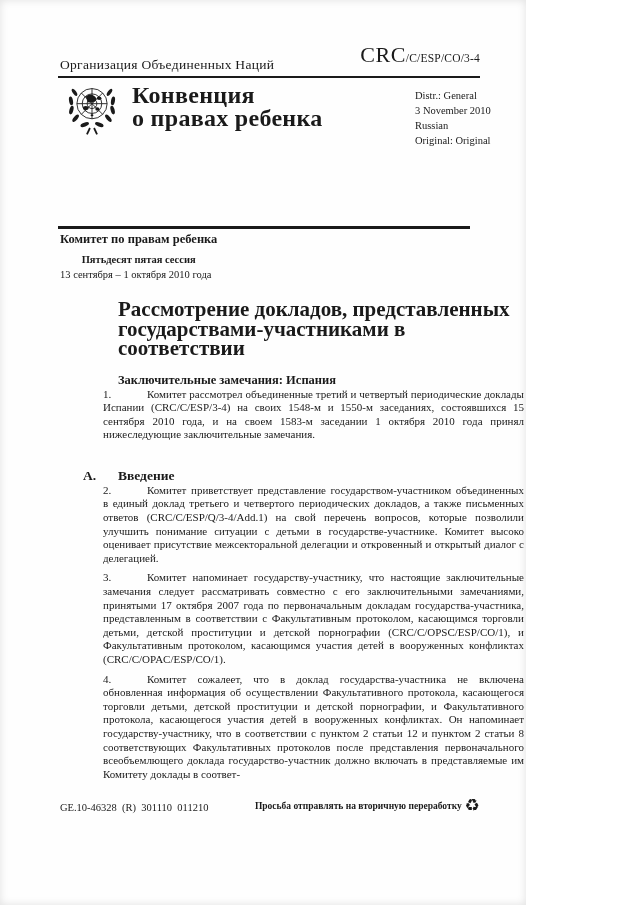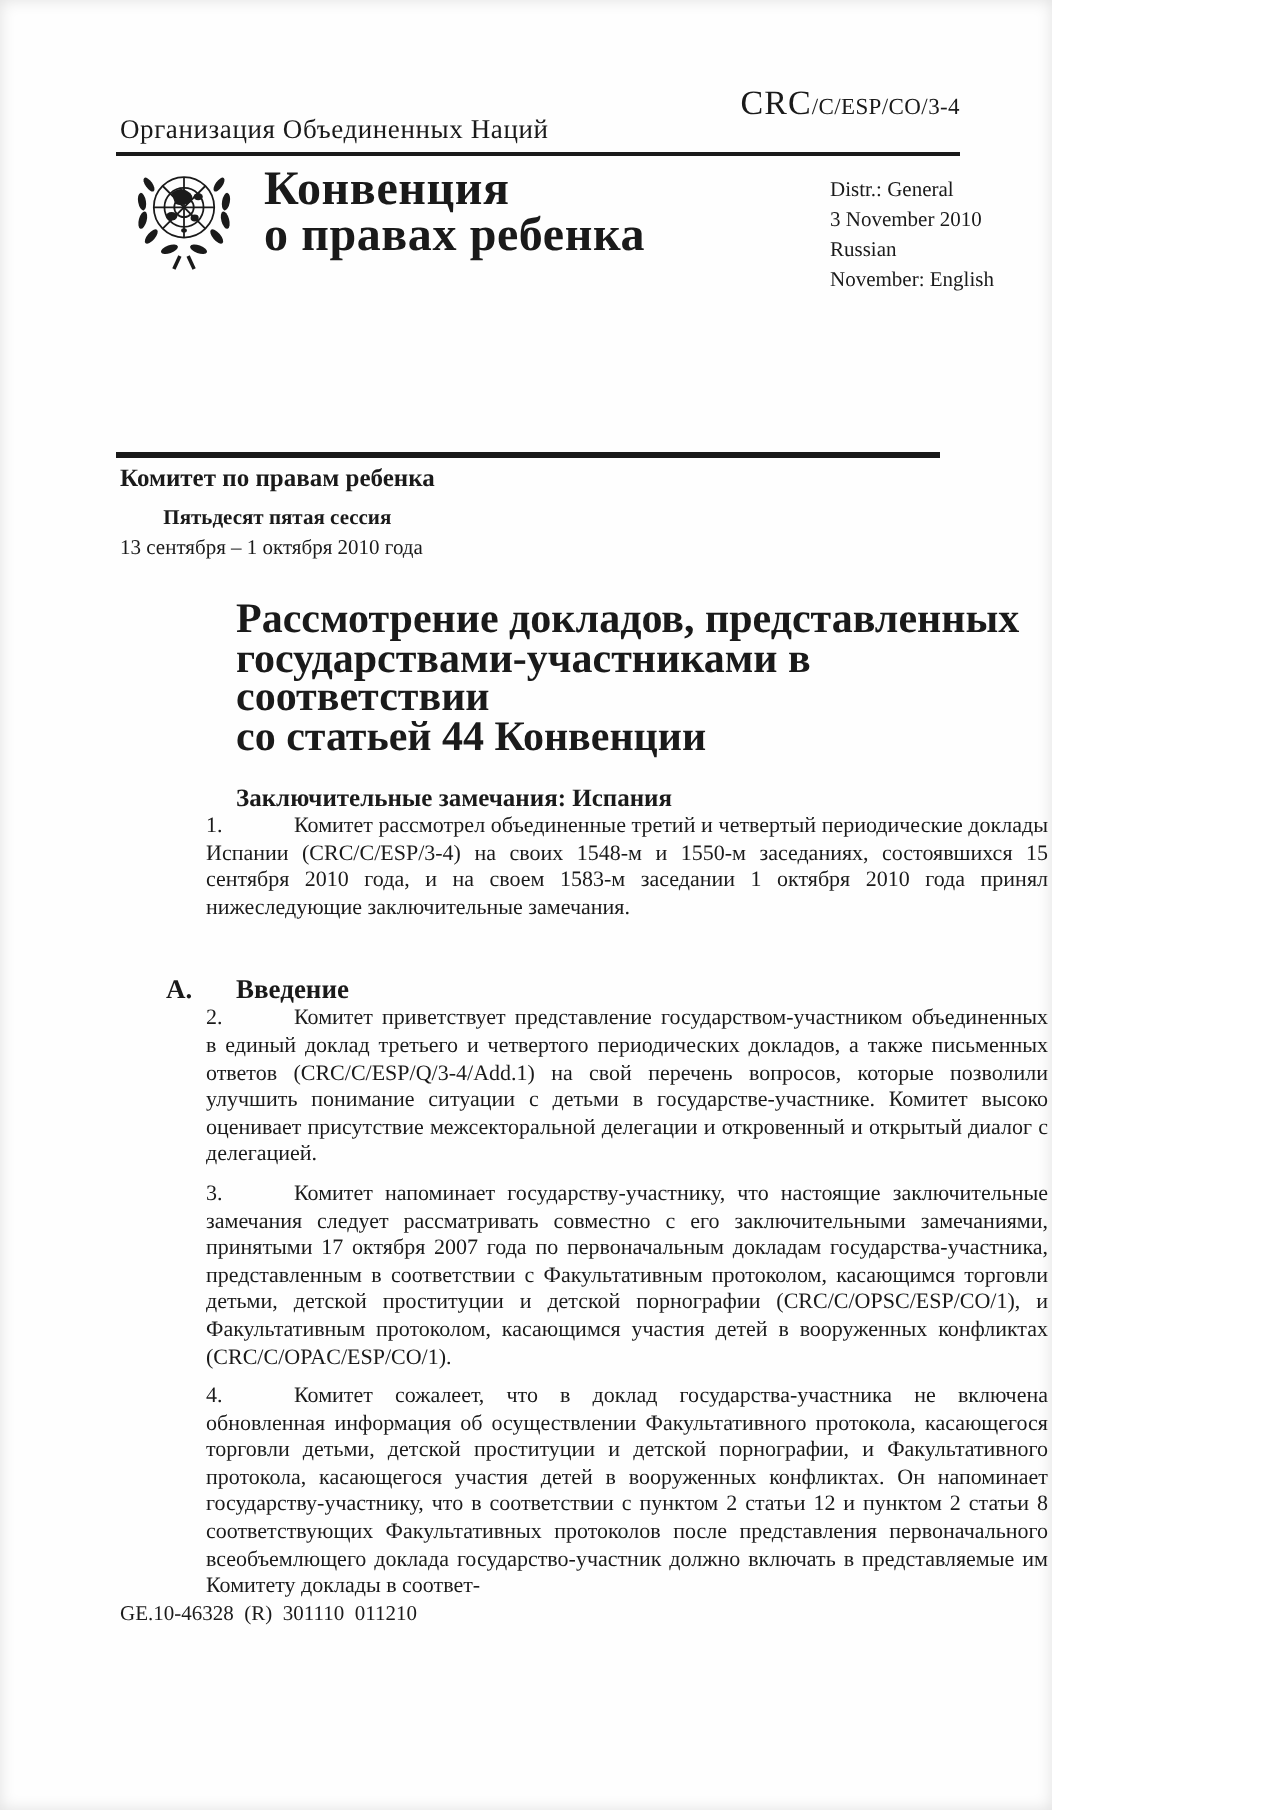--- a/index.html
+++ b/index.html
@@ -8,21 +8,21 @@
     position:relative;
     width:526px; height:905px;
     background:#fefefe;
     color:#1a1a1a;
     font-family:"Liberation Serif","DejaVu Serif",serif;
     overflow:hidden;
     box-shadow:inset 0 0 8px rgba(0,0,0,0.12);
   }
   .org-name { position:absolute; left:60px; top:57px; font-size:13.5px; letter-spacing:0.3px; }
   .doc-symbol { position:absolute; right:46px; top:42px; display:flex; align-items:baseline; }
-  .sym-main { font-size:17px; letter-spacing:0.5px; }
+  .sym-main { font-size:22px; letter-spacing:0.5px; }
   .sym-rest { font-size:11.5px; letter-spacing:0.2px; }
   .rule { position:absolute; background:#1a1a1a; }
   .rule.thin  { left:58px; right:46px; top:76px; height:1.5px; }
   .rule.thick { left:58px; right:56px; top:226px; height:2.5px; }
   .emblem { position:absolute; left:60px; top:78px; width:64px; height:62px; }
   .mast-title { position:absolute; left:132px; top:84px; font-size:24px; font-weight:bold; line-height:23px; letter-spacing:0.3px; }
   .distr { position:absolute; left:415px; top:88px; font-size:10.5px; line-height:15px; }
   .committee { position:absolute; left:60px; top:231px; }
   .committee .c1 { font-size:12.5px; font-weight:bold; line-height:16px; }
   .committee .c2 { font-size:10.5px; font-weight:bold; line-height:15px; margin-top:5px;text-align:center; }
@@ -91,49 +91,52 @@
 
   <div class="mast-title">
     <div>Конвенция</div>
     <div>о правах ребенка</div>
   </div>
 
   <div class="distr">
     <div>Distr.: General</div>
     <div>3 November 2010</div>
     <div>Russian</div>
-    <div>November: English</div>
+    <div>Original: Original</div>
   </div>
 
   <div class="rule thick"></div>
 
   <div class="committee">
     <div class="c1">Комитет по правам ребенка</div>
     <div class="c2">Пятьдесят пятая сессия</div>
     <div class="c3">13 сентября – 1 октября 2010 года</div>
   </div>
 
   <div class="content">
     <div class="doc-title">
       <div>Рассмотрение докладов, представленных</div>
       <div>государствами-участниками в соответствии</div>
-      <div>со статьей 44 Конвенции</div>
     </div>
 
     <div class="subtitle">Заключительные замечания: Испания</div>
 
     <p class="para"><span class="pnum">1.</span><span>Комитет рассмотрел объединенные третий и четвертый периодические доклады Испании (CRC/C/ESP/3-4) на своих 1548-м и 1550-м заседаниях, состоявшихся 15 сентября 2010 года, и на своем 1583-м заседании 1 октября 2010 года принял нижеследующие заключительные замечания.</span></p>
 
     <div class="section-head">
       <span class="letter">A.</span><span>Введение</span>
     </div>
 
     <p class="para"><span class="pnum">2.</span><span>Комитет приветствует представление государством-участником объединенных в единый доклад третьего и четвертого периодических докладов, а также письменных ответов (CRC/C/ESP/Q/3-4/Add.1) на свой перечень вопросов, которые позволили улучшить понимание ситуации с детьми в государстве-участнике. Комитет высоко оценивает присутствие межсекторальной делегации и откровенный и открытый диалог с делегацией.</span></p>
 
     <p class="para tight"><span class="pnum">3.</span><span>Комитет напоминает государству-участнику, что настоящие заключительные замечания следует рассматривать совместно с его заключительными замечаниями, принятыми 17 октября 2007 года по первоначальным докладам государства-участника, представленным в соответствии с Факультативным протоколом, касающимся торговли детьми, детской проституции и детской порнографии (CRC/C/OPSC/ESP/CO/1), и Факультативным протоколом, касающимся участия детей в вооруженных конфликтах (CRC/C/OPAC/ESP/CO/1).</span></p>
 
     <p class="para tight"><span class="pnum">4.</span><span>Комитет сожалеет, что в доклад государства-участника не включена обновленная информация об осуществлении Факультативного протокола, касающегося торговли детьми, детской проституции и детской порнографии, и Факультативного протокола, касающегося участия детей в вооруженных конфликтах. Он напоминает государству-участнику, что в соответствии с пунктом 2 статьи 12 и пунктом 2 статьи 8 соответствующих Факультативных протоколов после представления первоначального всеобъемлющего доклада государство-участник должно включать в представляемые им Комитету доклады в соответ-</span></p>
   </div>
 
   <div class="footer-left">GE.10-46328  (R)  301110  011210</div>
 
+  <div class="footer-right">
+    <span class="txt">Просьба отправлять на вторичную переработку</span>
+    <span class="recycle-glyph">♻</span>
+  </div>
 
 </div>
 
 </body></html>

